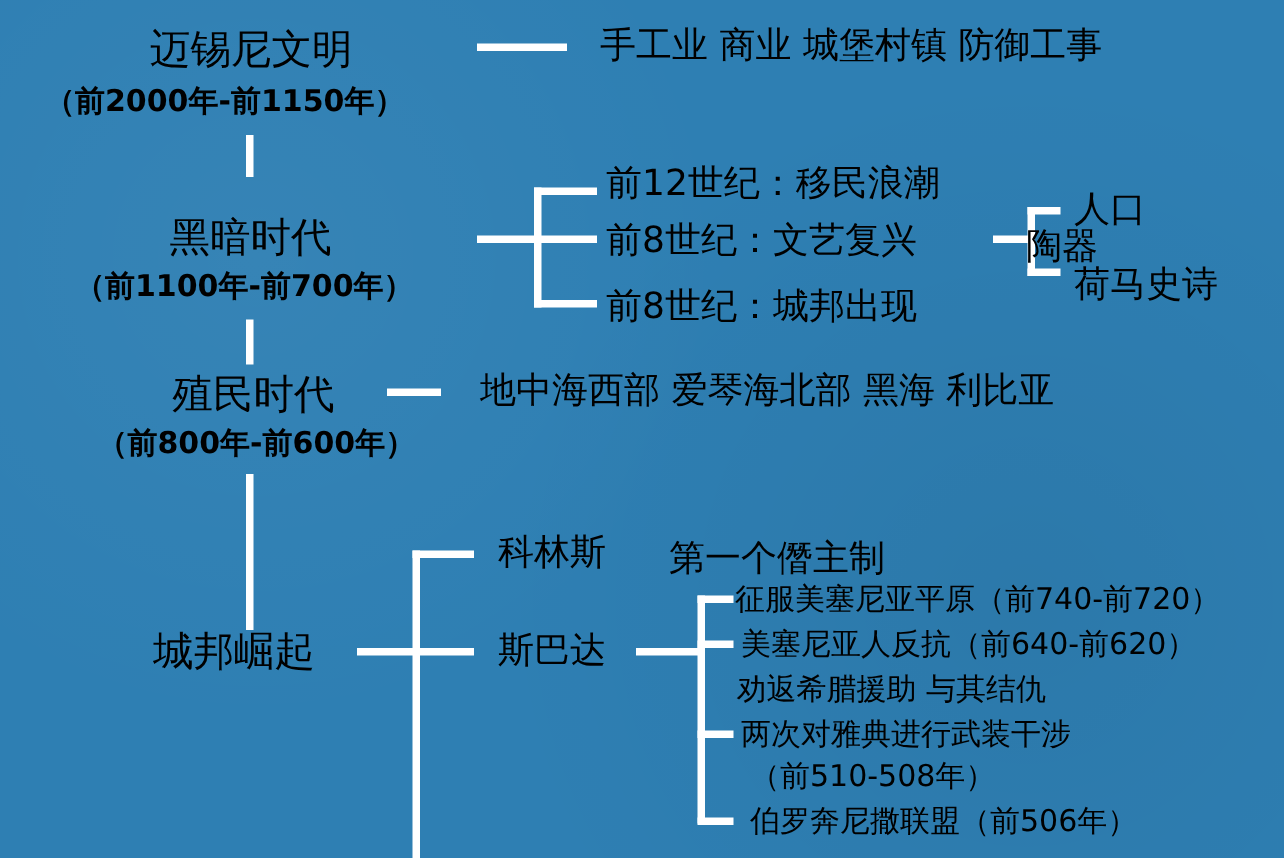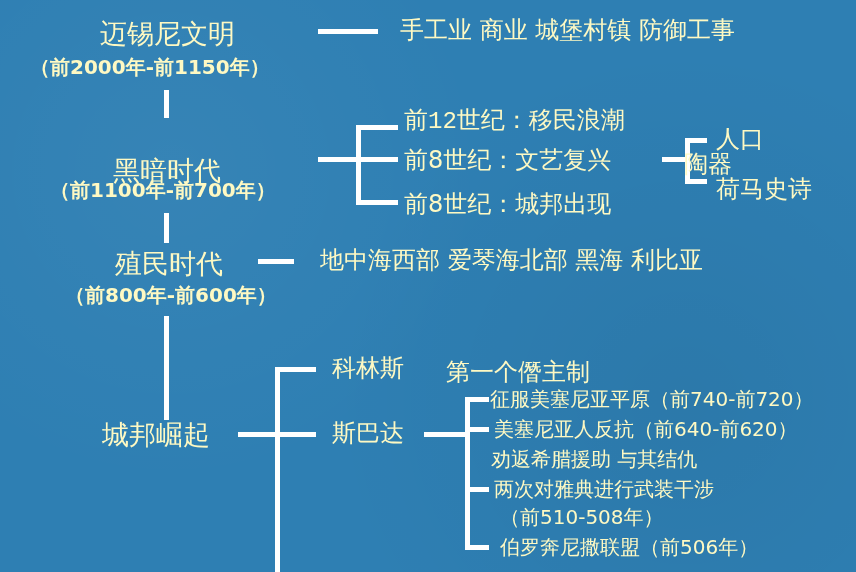--- a/index.html
+++ b/index.html
@@ -5,48 +5,48 @@
   html, body { margin:0; padding:0; }
   body {
     width:856px; height:572px; overflow:hidden; position:relative;
     background:#2e7fb3;
     background-image:
       radial-gradient(circle at 20% 30%, rgba(255,255,255,0.04) 0, rgba(255,255,255,0) 40%),
       radial-gradient(circle at 80% 70%, rgba(0,0,0,0.05) 0, rgba(0,0,0,0) 45%);
     font-family: "DejaVu Sans", "Liberation Sans", sans-serif;
     color:#ffffff;
   }
-  .t { position:absolute; white-space:nowrap; line-height:1; color:#fef9c3; }
+  .t { position:absolute; white-space:nowrap; line-height:1; color:#000000; }
   .era { font-size:27px; }
   .range { font-size:20px; font-weight:bold; }
   .item { font-size:24px; }
   .sub { font-size:24px; }
   .small { font-size:20px; }
   .ln { position:absolute; background:#ffffff; }
 </style>
 </head>
 <body>
 
 <div class="t era" style="left:100px;top:20px;">迈锡尼文明</div>
 <div class="t range" style="left:30px;top:57px;">（前2000年-前1150年）</div>
 <div class="ln" style="left:318px;top:29px;width:60px;height:5px;"></div>
 <div class="t item" style="left:400px;top:18px;">手工业 商业 城堡村镇 防御工事</div>
 
 <div class="ln" style="left:164px;top:90px;width:5px;height:28px;"></div>
 
-<div class="t era" style="left:113px;top:145px;margin-top:12px;">黑暗时代</div>
+<div class="t era" style="left:113px;top:145px;">黑暗时代</div>
 <div class="t range" style="left:50px;top:180px;">（前1100年-前700年）</div>
 
 <div class="ln" style="left:318px;top:157px;width:38px;height:5px;"></div>
 <div class="ln" style="left:356px;top:125px;width:5px;height:80px;"></div>
 <div class="ln" style="left:356px;top:125px;width:42px;height:5px;"></div>
 <div class="ln" style="left:356px;top:157px;width:42px;height:5px;"></div>
 <div class="ln" style="left:356px;top:200px;width:42px;height:5px;"></div>
 
-<div class="t item" style="left:404px;top:110px;font-family:Liberation Mono, monospace;">前12世纪：移民浪潮</div>
+<div class="t item" style="left:404px;top:110px;">前12世纪：移民浪潮</div>
 <div class="t item" style="left:404px;top:148px;">前8世纪：文艺复兴</div>
 <div class="t item" style="left:404px;top:192px;">前8世纪：城邦出现</div>
 
 <div class="ln" style="left:662px;top:157px;width:26px;height:5px;"></div>
 <div class="ln" style="left:685px;top:138px;width:5px;height:46px;"></div>
 <div class="ln" style="left:685px;top:138px;width:22px;height:5px;"></div>
 <div class="ln" style="left:685px;top:179px;width:22px;height:5px;"></div>
 
 <div class="t sub" style="left:716px;top:127px;">人口</div>
 <div class="t sub" style="left:684px;top:152px;">陶器</div>

